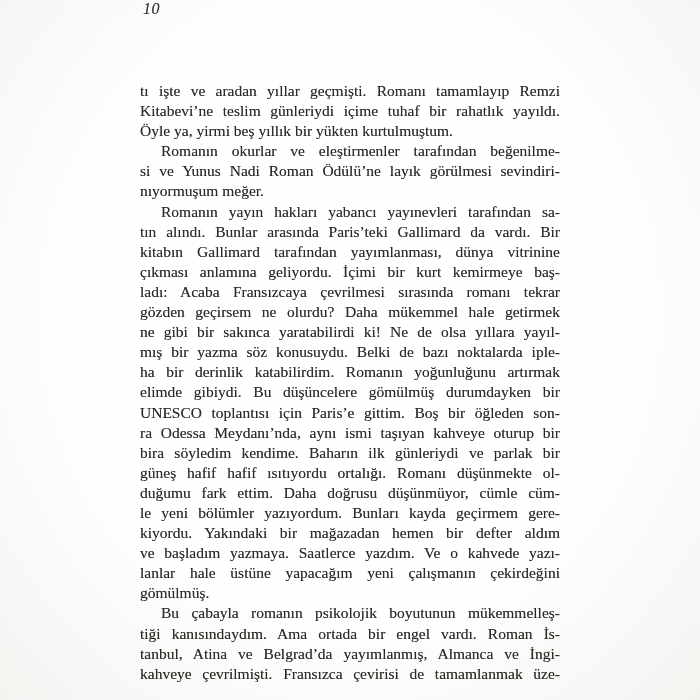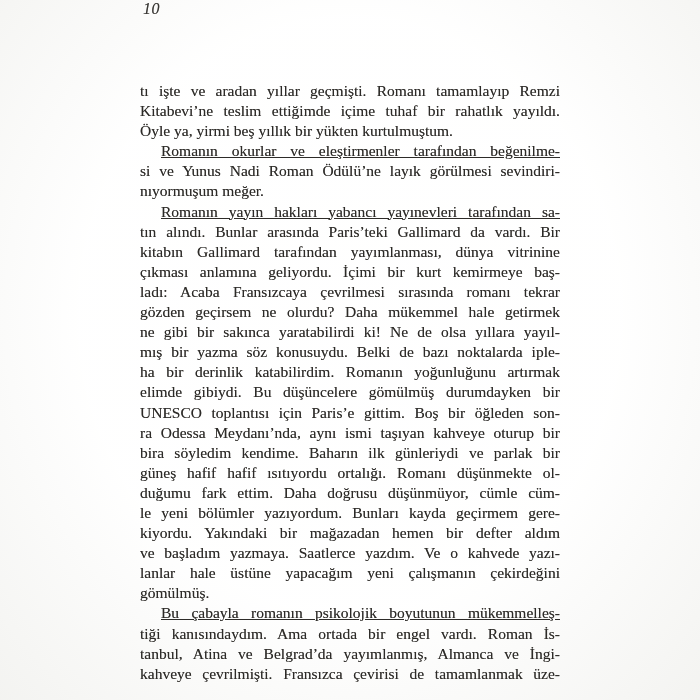--- a/index.html
+++ b/index.html
@@ -48,31 +48,30 @@
     height: 20.1px;
     overflow: visible;
     white-space: normal;
   }
   .line.justify {
     text-align: justify;
     text-align-last: justify;
   }
   .line.indent {
     padding-left: 21px;
-    text-decoration: underline;
   }
 </style>
 </head>
 <body>
 
 <div class="scan-page">
   <div class="page-number">10</div>
   <div class="text-block" id="text-block">
       <div class="line justify">tı işte ve aradan yıllar geçmişti. Romanı tamamlayıp Remzi</div>
-      <div class="line justify">Kitabevi’ne teslim ettiğimde içime tuhaf bir rahatlık yayıldı.</div>
+      <div class="line justify">Kitabevi’ne teslim günleriydi içime tuhaf bir rahatlık yayıldı.</div>
       <div class="line">Öyle ya, yirmi beş yıllık bir yükten kurtulmuştum.</div>
       <div class="line justify indent">Romanın okurlar ve eleştirmenler tarafından beğenilme-</div>
       <div class="line justify">si ve Yunus Nadi Roman Ödülü’ne layık görülmesi sevindiri-</div>
       <div class="line">nıyormuşum meğer.</div>
       <div class="line justify indent">Romanın yayın hakları yabancı yayınevleri tarafından sa-</div>
       <div class="line justify">tın alındı. Bunlar arasında Paris’teki Gallimard da vardı. Bir</div>
       <div class="line justify">kitabın Gallimard tarafından yayımlanması, dünya vitrinine</div>
       <div class="line justify">çıkması anlamına geliyordu. İçimi bir kurt kemirmeye baş-</div>
       <div class="line justify">ladı: Acaba Fransızcaya çevrilmesi sırasında romanı tekrar</div>
       <div class="line justify">gözden geçirsem ne olurdu? Daha mükemmel hale getirmek</div>

